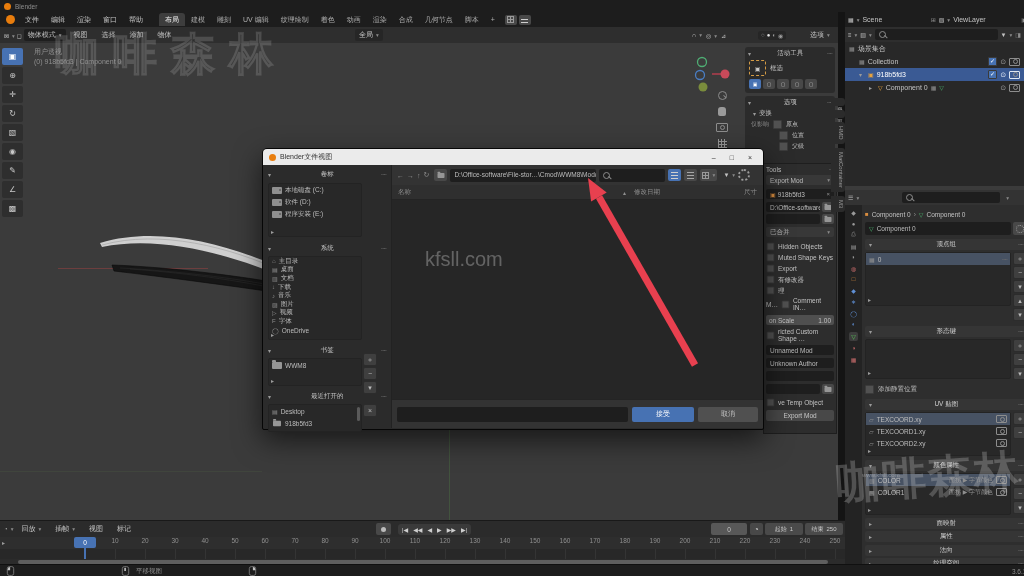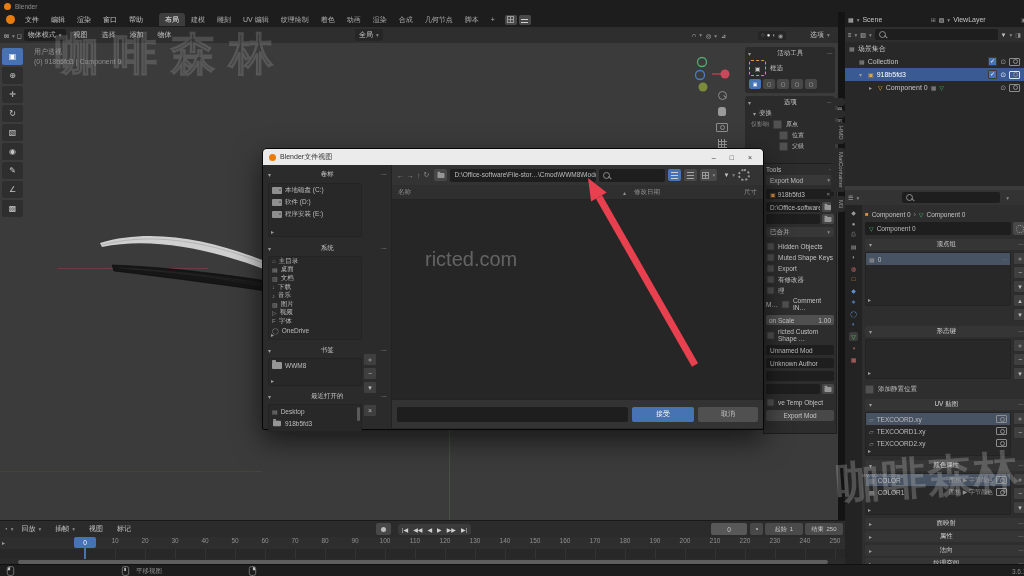--- a/index.html
+++ b/index.html
@@ -750,21 +750,21 @@
         <div style="flex:1;background:#262626;position:relative"></div>
         <div class="f" style="height:28px;background:#333;border-top:1px solid #242424;gap:4px;padding:0 5px">
           <span class="fld" style="flex:1;height:15px"></span>
           <span class="btn blue t7" style="width:62px;height:15px">接受</span>
           <span class="btn t7" style="width:60px;height:15px;background:#505050">取消</span>
         </div>
       </div>
     </div>
   </div>
 
-  <div class="abs wm" style="left:425px;top:248px;font-size:20px;font-weight:normal;color:rgba(215,215,215,.35);z-index:60">ricted.com</div>
+  <div class="abs wm" style="left:425px;top:248px;font-size:20px;font-weight:normal;color:rgba(215,215,215,.35);z-index:60">kfsll.com</div>
   <div class="abs wm t6" style="left:862px;top:472px;color:rgba(215,215,215,.4);z-index:60;font-weight:normal">www.kfsll.com</div>
   <div class="abs wm" style="left:836px;top:448px;font-size:44px;letter-spacing:2px;color:rgba(200,200,200,.28);z-index:60;transform:rotate(-4deg)">咖啡森林</div>
 
   <svg class="abs" style="left:0;top:0;z-index:80;pointer-events:none" width="1024" height="576" viewBox="0 0 1024 576">
     <line x1="695" y1="365" x2="599" y2="197" stroke="#e8404f" stroke-width="7"></line>
     <polygon points="588,178 606.7,192.6 591.1,201.6" fill="#e8404f"></polygon>
   </svg>
 
 </div>
 

